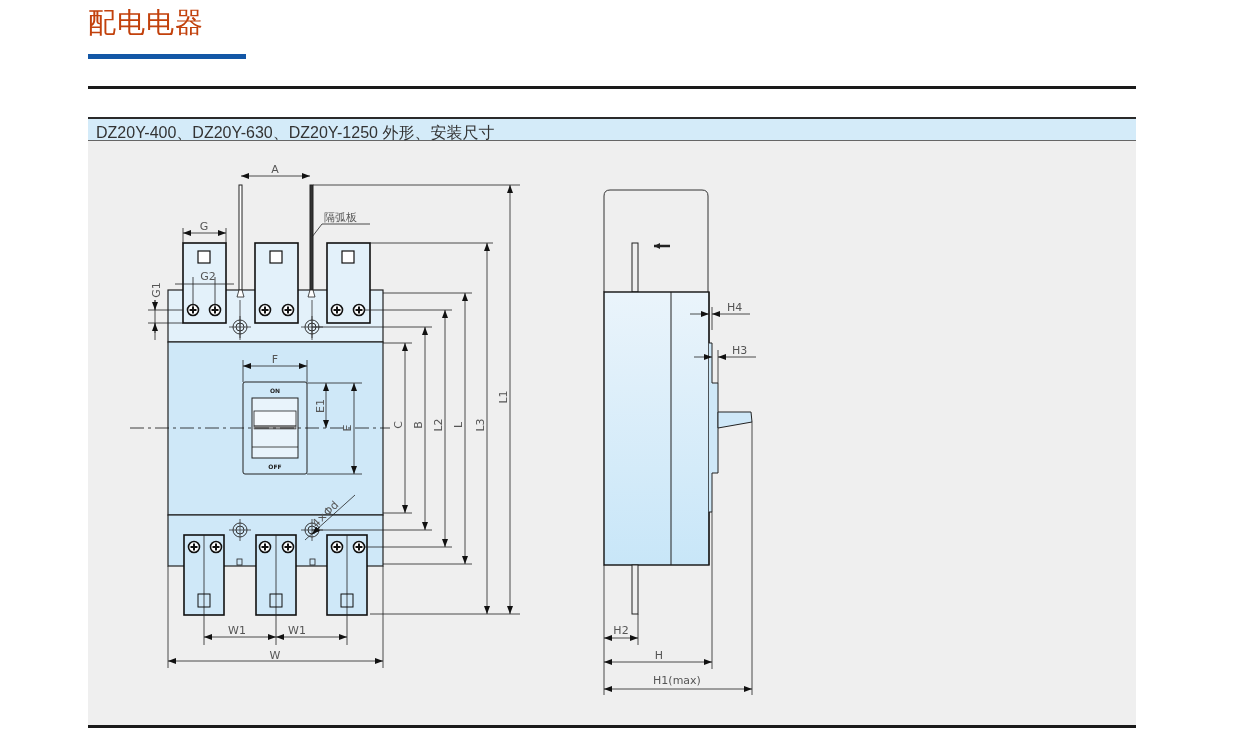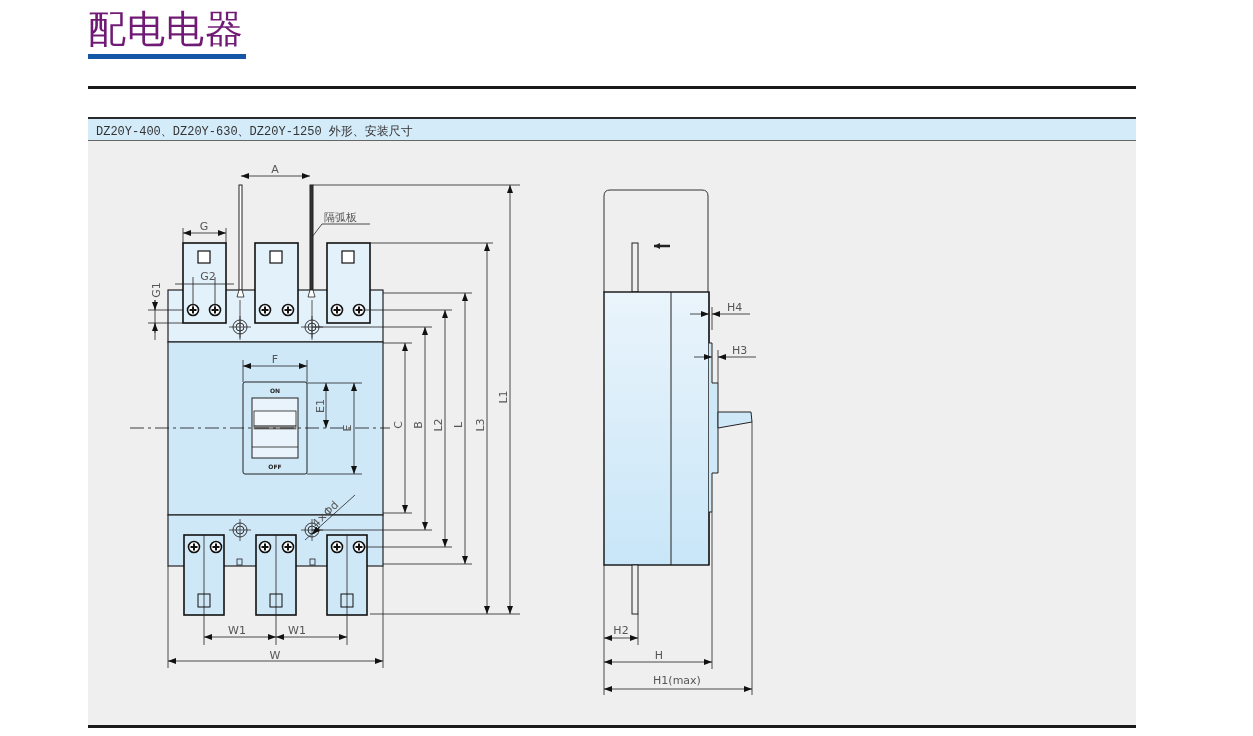--- a/index.html
+++ b/index.html
@@ -1,22 +1,22 @@
 <!DOCTYPE html>
 <html><head>
 <meta charset="utf-8">
 <style>
   html, body { margin:0; padding:0; background:#ffffff; }
   body { width:1253px; height:736px; position:relative; overflow:hidden; font-family:"Liberation Sans", "DejaVu Sans", sans-serif; }
-  .title { position:absolute; left:88px; top:4px; font-size:38px; color:#701a75; letter-spacing:1px; font-family:"DejaVu Sans", sans-serif; font-weight:normal; }
+  .title { position:absolute; left:88px; top:4px; font-size:28px; color:#c2410c; letter-spacing:1px; font-family:"DejaVu Sans", sans-serif; font-weight:normal; }
   .title-bar { position:absolute; left:88px; top:54px; width:158px; height:5px; background:#1357a6; }
   .rule-top { position:absolute; left:88px; top:86px; width:1048px; height:3px; background:#1a1a1a; }
   .panel { position:absolute; left:88px; top:117px; width:1048px; height:609px; background:#efefef; }
   .panel-head { position:absolute; left:0; top:0; width:1048px; height:24px; background:#d4ebf9; border-top:2px solid #2a2a2a; border-bottom:1px solid #666; box-sizing:border-box; }
-  .panel-head span { position:absolute; left:8px; top:4px; font-size:12px; color:#333; font-family:Liberation Mono, monospace; }
+  .panel-head span { position:absolute; left:8px; top:4px; font-size:16px; color:#333; font-family:Liberation Sans, sans-serif; }
   .rule-bottom { position:absolute; left:88px; top:725px; width:1048px; height:3px; background:#1a1a1a; }
   svg.drawing { position:absolute; left:0; top:0; }
   .lbl { font-family:"DejaVu Sans", sans-serif; font-size:11px; fill:#555; }
   .tiny { font-family:"DejaVu Sans", sans-serif; font-size:6px; font-weight:bold; fill:#222; }
 </style>
 </head>
 <body>
 
 <div class="title">配电电器</div>
 <div class="title-bar"></div>

